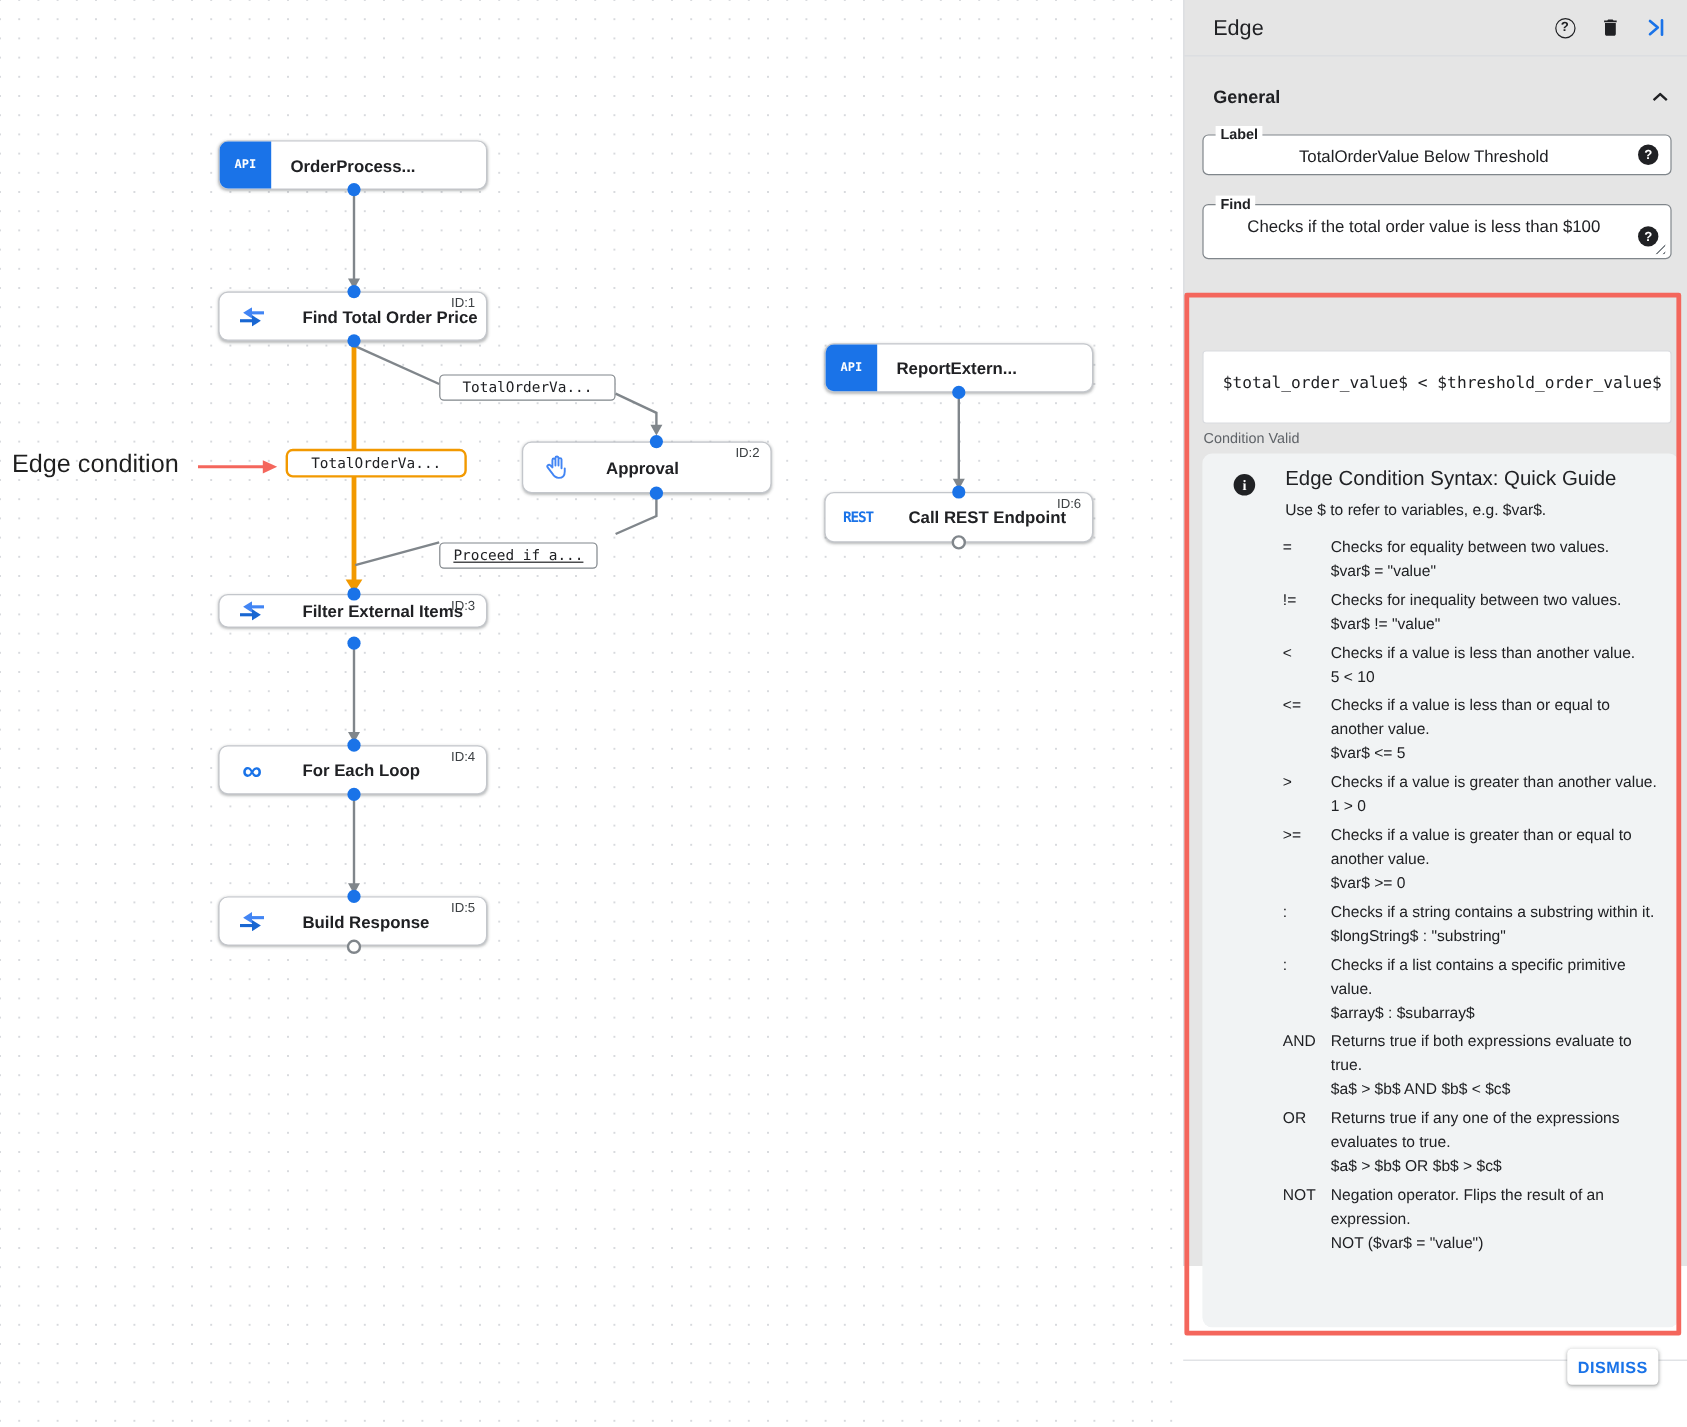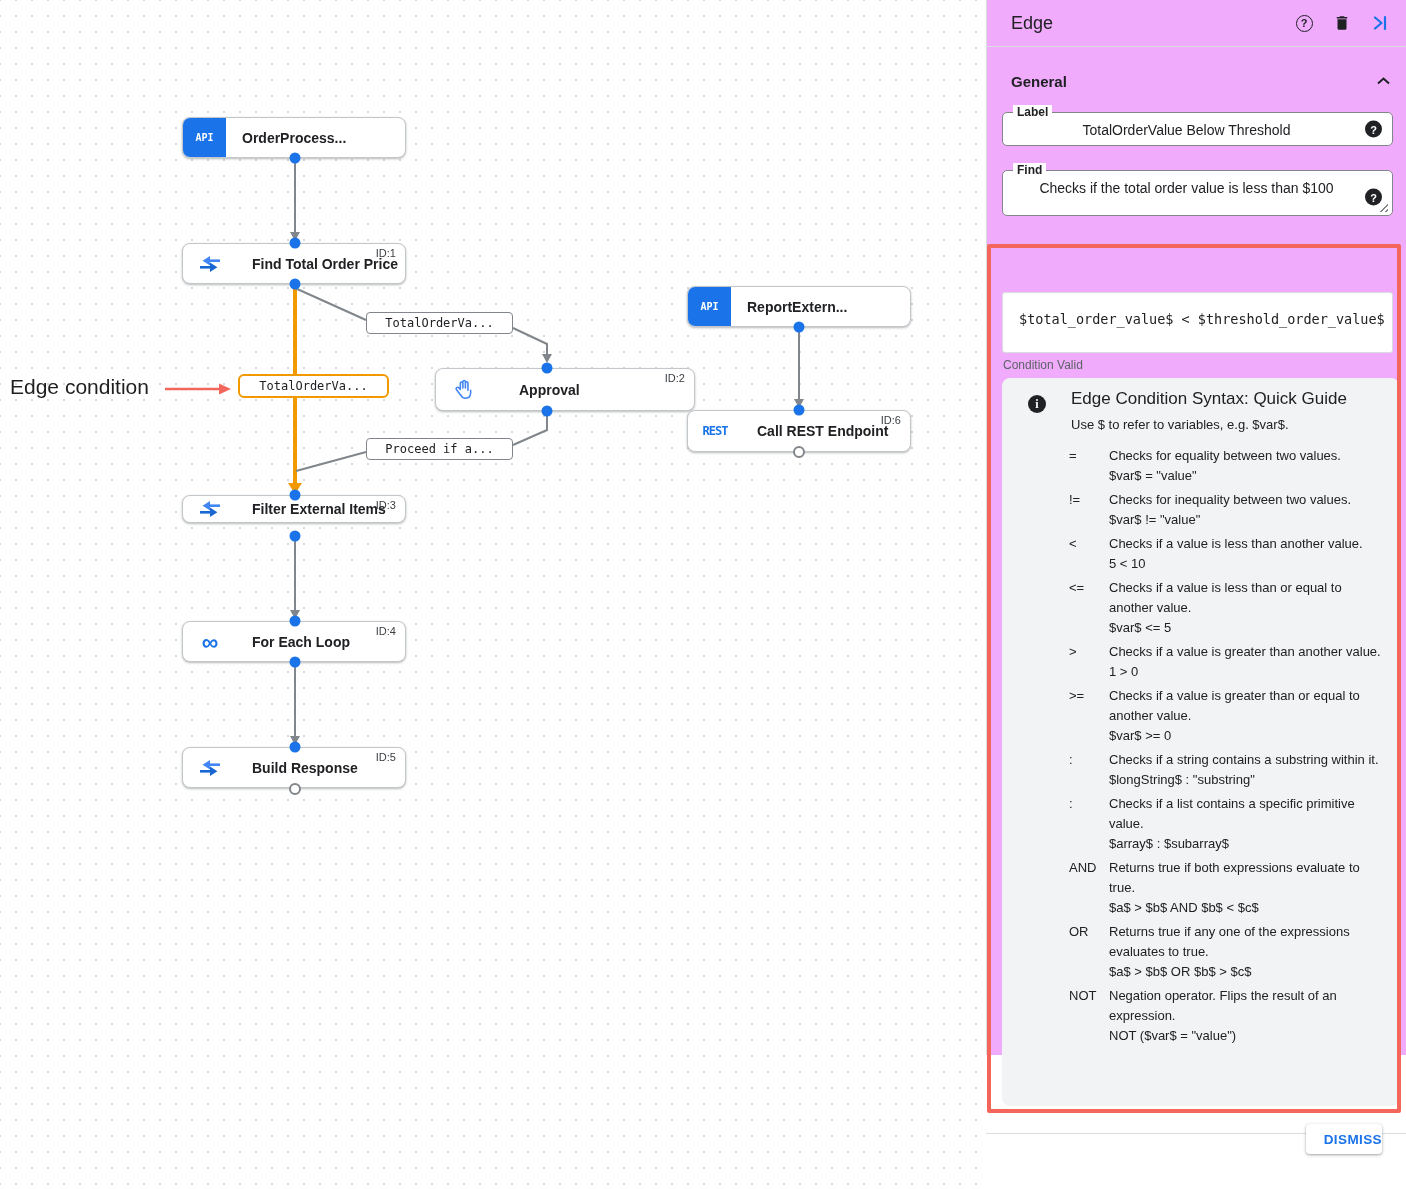--- a/index.html
+++ b/index.html
@@ -38,21 +38,21 @@
   .edge-label {
     position:absolute; background:#fff; border:1px solid #80868b; border-radius:4px; z-index:5;
     display:flex; align-items:center; justify-content:center;
     font-family:"DejaVu Sans Mono", monospace; font-size:12px; color:#202124;
   }
   .edge-label.selected { border:2px solid #f29900; border-radius:6px; }
 
   .annotation-text { position:absolute; left:10px; top:375px; font-size:21px; color:#1f1f1f; font-weight:400; z-index:7; }
 
   
-  #panel { position:absolute; left:986px; top:0; width:420px; height:1055px; background:#f0abfc; border-left:1px solid #dadce0; }
+  #panel { position:absolute; left:986px; top:0; width:420px; height:1055px; background:#e5e5e5; border-left:1px solid #dadce0; }
   .panel-header { position:absolute; left:0; top:0; right:0; height:47px; border-bottom:1px solid #dadce0; display:flex; align-items:center; padding:0 16px 0 24px; }
   .panel-title { font-size:18px; color:#202124; flex:1; }
   .header-icons { display:flex; align-items:center; gap:18px; }
   .icon-btn { width:20px; height:20px; display:flex; align-items:center; justify-content:center; cursor:pointer; }
 
   .circle-q { width:17px; height:17px; border:1.6px solid #202124; border-radius:50%; display:flex; align-items:center; justify-content:center; font-size:11px; font-weight:700; color:#202124; }
   .q-filled { width:17px; height:17px; background:#202124; border-radius:50%; color:#fff; display:flex; align-items:center; justify-content:center; font-size:11px; font-weight:700; flex:none; }
   .info-filled { width:18px; height:18px; background:#202124; border-radius:50%; color:#fff; display:flex; align-items:center; justify-content:center; font-size:12px; font-weight:700; font-family:"Liberation Serif", serif; }
 
   .section-header { position:absolute; left:24px; right:16px; display:flex; align-items:center; }
@@ -77,21 +77,21 @@
   .guide .info-filled { position:absolute; left:26px; top:17px; }
   .guide-title { margin:11px 12px 0 69px; font-size:17px; color:#202124; }
   .guide-intro { margin:8px 12px 14px 69px; font-size:13px; color:#202124; }
   .guide-row { display:flex; margin:0 12px 4px 67px; font-size:13px; line-height:20px; color:#202124; }
   .guide-op { width:40px; flex:none; }
   .guide-content { flex:1; }
 
   .bottom-divider { position:absolute; left:986px; top:1133px; width:420px; height:1px; background:#dadce0; }
   .dismiss-btn { position:absolute; left:1306px; top:1124px; width:76px; height:30px; background:#fff; border:none; border-radius:4px;
     box-shadow:0 1px 2px rgba(60,64,67,.3), 0 1px 3px 1px rgba(60,64,67,.15);
-    color:#1a73e8; font-family:"Liberation Sans", sans-serif; font-size:13.5px; font-weight:700; letter-spacing:.4px; cursor:pointer; z-index:25;text-align:right; }
+    color:#1a73e8; font-family:"Liberation Sans", sans-serif; font-size:13.5px; font-weight:700; letter-spacing:.4px; cursor:pointer; z-index:25; }
 </style>
 </head>
 <body>
 
 <div id="app">
 
   <div id="canvas">
 
     <svg id="edges" width="986" height="1189">
 
@@ -132,21 +132,21 @@
           <rect x="10" y="3.4" width="11" height="2.6" fill="#4285f4"></rect>
             <polygon points="11,0 11,9.4 3.6,4.7" fill="#4285f4"></polygon>
           <rect x="1" y="10" width="11" height="2.6" fill="#1967d2"></rect>
             <polygon points="11,6.6 11,16 18.4,11.3" fill="#1967d2"></polygon>
         </svg>
       </span>
       <span class="node-title">Find Total Order Price</span>
       <span class="node-id">ID:1</span>
     </div>
 
-    <div class="node" style="left:435px;top:368px;width:260px;height:43px;gap:14px;">
+    <div class="node" style="left:435px;top:368px;width:208px;height:43px;">
       <span class="task-icon">
         <svg width="19" height="21" viewBox="0 0 24 26">
           <path fill="none" stroke="#4285f4" stroke-width="2" stroke-linecap="round" stroke-linejoin="round" d="M8 13V5.2a1.6 1.6 0 013.2 0V11 M11.2 10.5V3.2a1.6 1.6 0 013.2 0V11 M14.4 11V4.8a1.6 1.6 0 013.2 0V14 M8 13l-2.2-2.2a1.8 1.8 0 00-2.6 2.5L8 19.5c1.4 2.6 3.2 4.5 6.6 4.5 4 0 6.4-2.6 6.4-6.8V14"></path>
         </svg>
       </span>
       <span class="node-title">Approval</span>
       <span class="node-id">ID:2</span>
     </div>
 
     <div class="node" style="left:687px;top:286px;width:224px;height:41px;">
@@ -191,21 +191,21 @@
           <rect x="1" y="10" width="11" height="2.6" fill="#1967d2"></rect>
             <polygon points="11,6.6 11,16 18.4,11.3" fill="#1967d2"></polygon>
         </svg>
       </span>
       <span class="node-title">Build Response</span>
       <span class="node-id">ID:5</span>
     </div>
 
     <div class="edge-label" style="left:366px;top:312px;width:147px;height:22px;">TotalOrderVa...</div>
     <div class="edge-label selected" style="left:238px;top:374px;width:151px;height:24px;">TotalOrderVa...</div>
-    <div class="edge-label" style="left:366px;top:438px;width:147px;height:22px;">Proceed if a...</div>
+    <div class="edge-label" style="left:366px;top:452px;width:132px;height:22px;text-decoration:underline;">Proceed if a...</div>
 
     <div class="port" style="left:295px;top:158px;"></div>
     <div class="port" style="left:295px;top:243px;"></div>
     <div class="port" style="left:295px;top:284px;"></div>
     <div class="port" style="left:547px;top:368px;"></div>
     <div class="port" style="left:547px;top:411px;"></div>
     <div class="port" style="left:799px;top:327px;"></div>
     <div class="port" style="left:799px;top:410px;"></div>
     <div class="port hollow" style="left:799px;top:452px;"></div>
     <div class="port" style="left:295px;top:495px;"></div>

